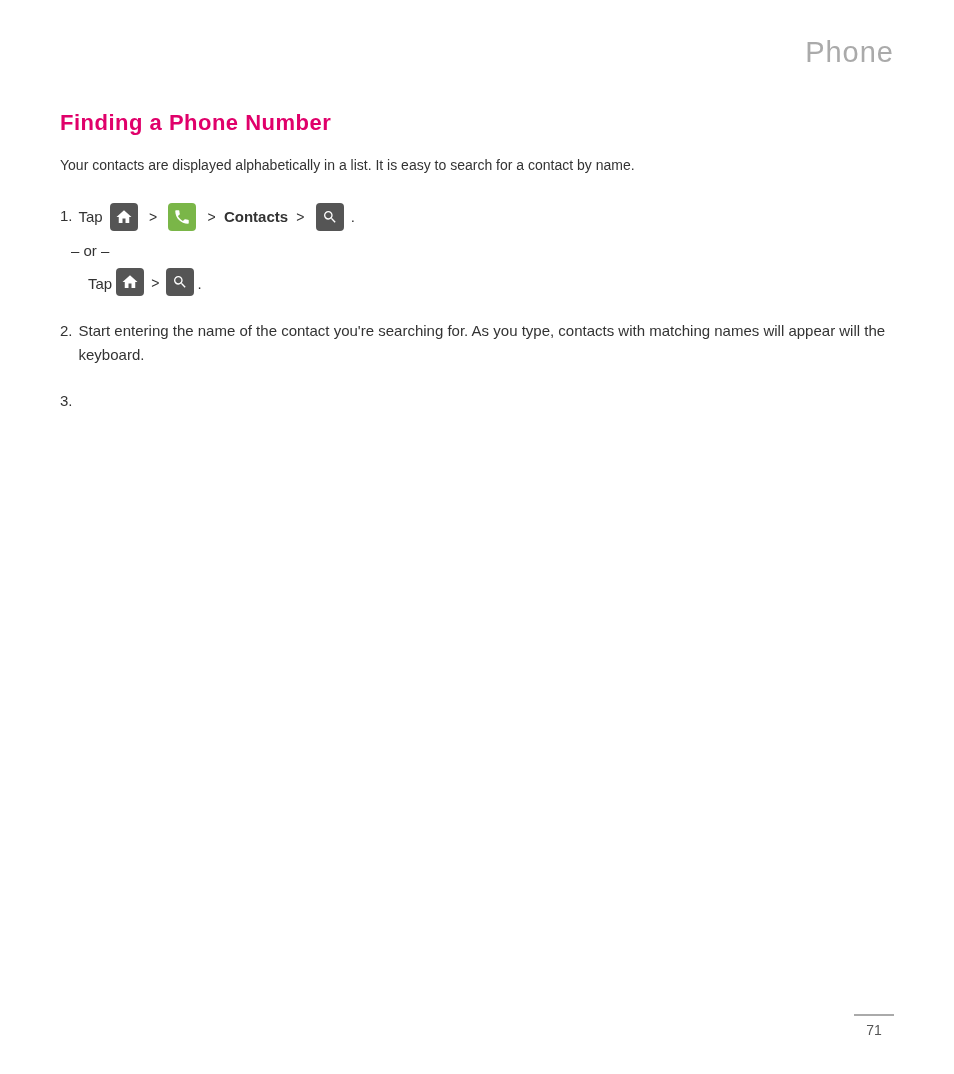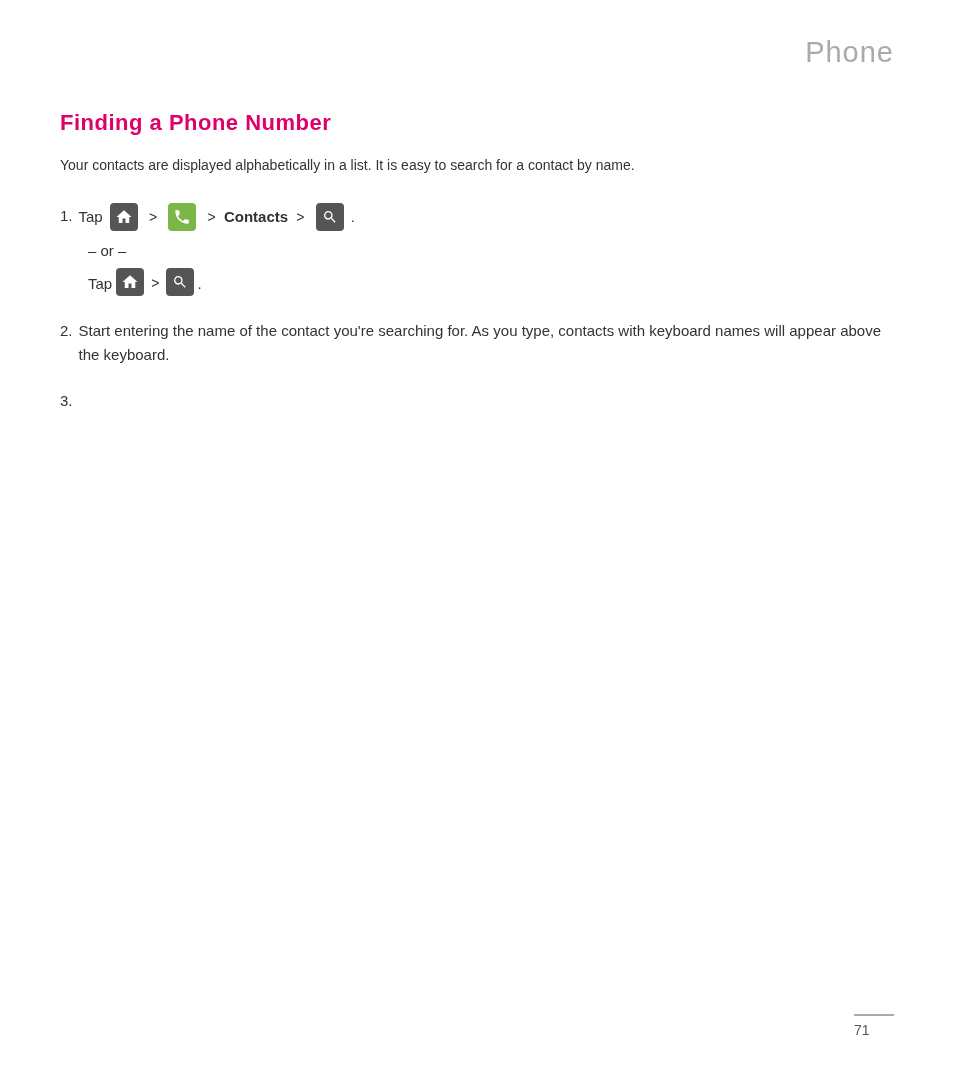--- a/index.html
+++ b/index.html
@@ -157,21 +157,21 @@
 
     .step2-text {
       margin-left: 0;
     }
 
     
     .page-footer {
       position: absolute;
       bottom: 36px;
       right: 60px;
-      text-align: left;
+      text-align: center;
     }
 
     .footer-divider {
       width: 40px;
       height: 2px;
       background: #aaaaaa;
       margin-bottom: 6px;
       margin-left: auto;
     }
 
@@ -221,21 +221,21 @@
         
         <span class="icon-box icon-search">
           <svg viewBox="0 0 24 24">
               <path d="M15.5 14h-.79l-.28-.27A6.5 6.5 0 0 0 16 9.5 6.5 6.5 0 1 0 9.5 16c1.61 0 3.09-.59 4.23-1.57l.27.28v.79l5 4.99L20.49 19l-4.99-5zm-6 0C7.01 14 5 11.99 5 9.5S7.01 5 9.5 5 14 7.01 14 9.5 11.99 14 9.5 14z"></path>
             </svg>
         </span>
         <span> .</span>
       </span>
     </div>
 
-    <div class="or-line" style="margin-left: 28px;">
+    <div class="or-line" style="margin-left: 11px;">
       <span>– or –</span>
     </div>
 
     <div class="tap-line-2" style="margin-left: 28px;">
       <span>Tap </span>
       <span class="icon-box icon-home" style="margin-left:4px;">
         <svg viewBox="0 0 24 24" style="width:18px;height:18px;fill:white;">
             <path d="M10 20v-6h4v6h5v-8h3L12 3 2 12h3v8z"></path>
           </svg>
       </span>
@@ -245,21 +245,21 @@
             <path d="M15.5 14h-.79l-.28-.27A6.5 6.5 0 0 0 16 9.5 6.5 6.5 0 1 0 9.5 16c1.61 0 3.09-.59 4.23-1.57l.27.28v.79l5 4.99L20.49 19l-4.99-5zm-6 0C7.01 14 5 11.99 5 9.5S7.01 5 9.5 5 14 7.01 14 9.5 11.99 14 9.5 14z"></path>
           </svg>
       </span>
       <span> .</span>
     </div>
   </div>
 
   <div class="step">
     <div class="step-line">
       <span class="step-number">2.</span>
-      <span class="step-content step2-text">Start entering the name of the contact you're searching for. As you type, contacts with keyboard names will appear above the keyboard.</span>
+      <span class="step-content step2-text">Start entering the name of the contact you're searching for. As you type, contacts with matching names will appear will the keyboard.</span>
     </div>
   </div>
 
   <div class="step">
     <div class="step-line">
       <span class="step-number">3.</span>
     </div>
   </div>
 
 </div>

